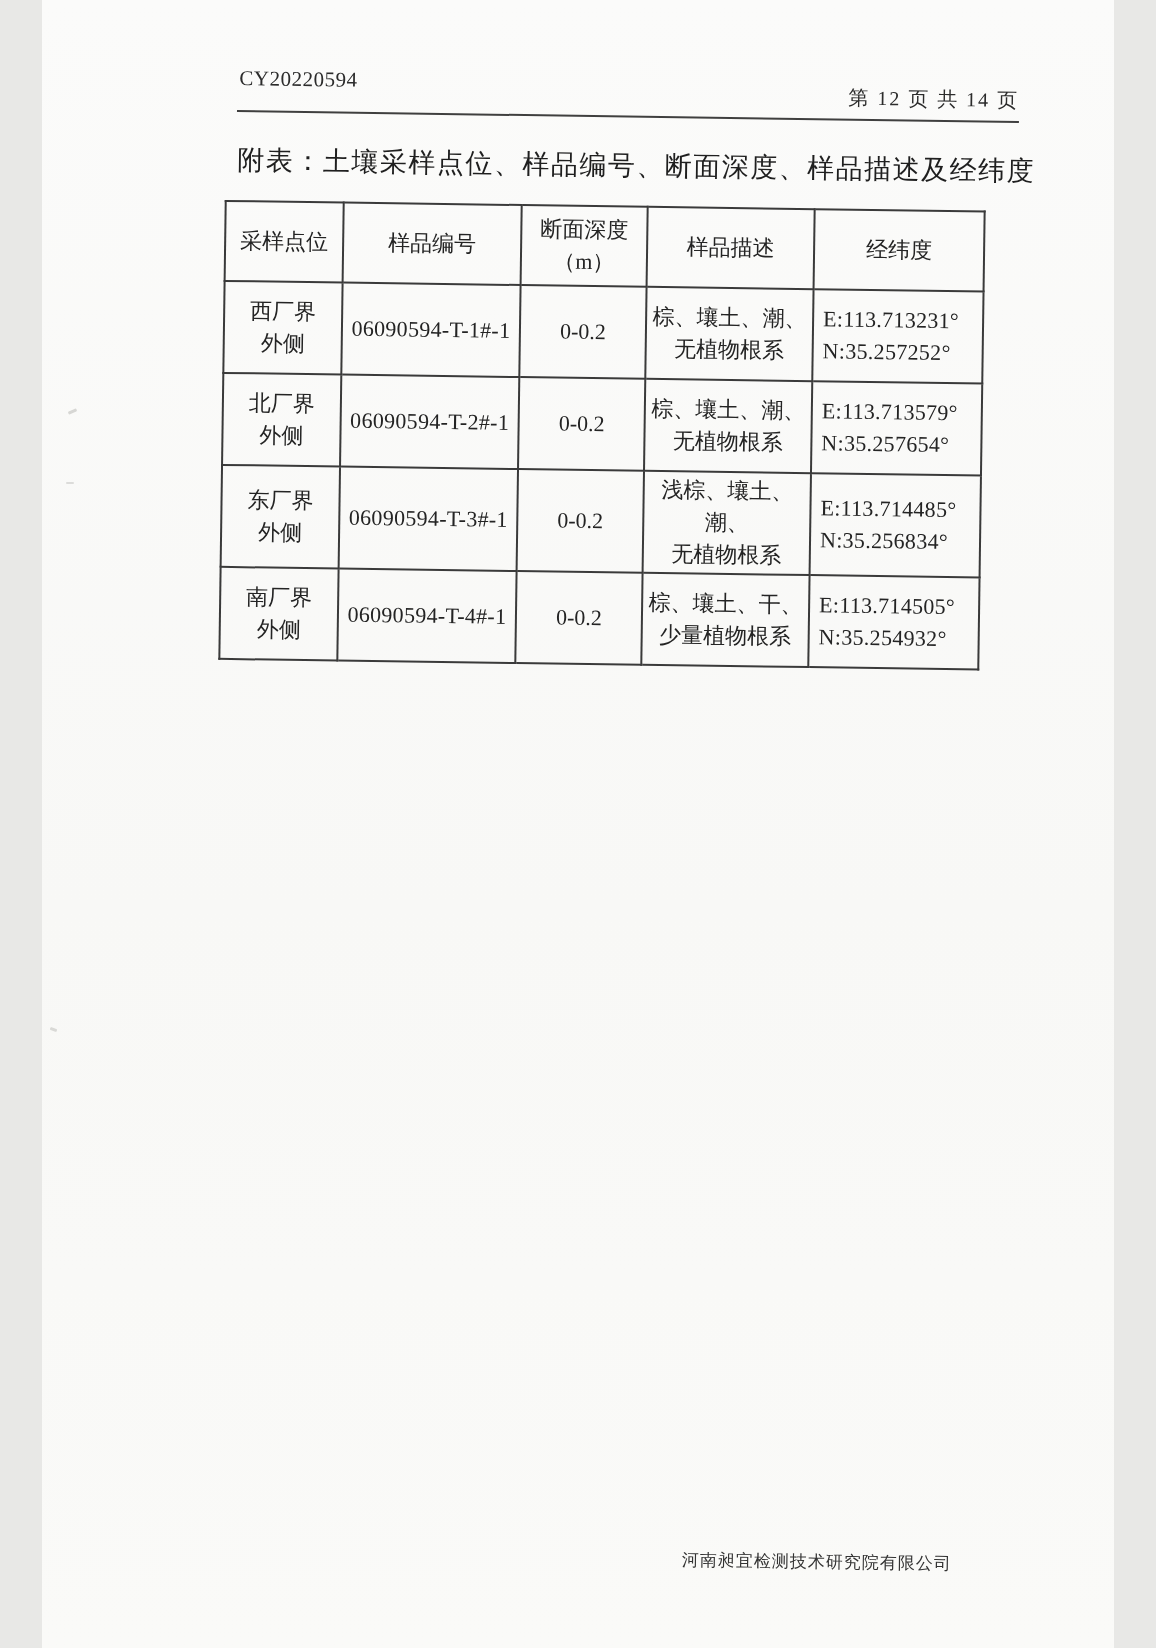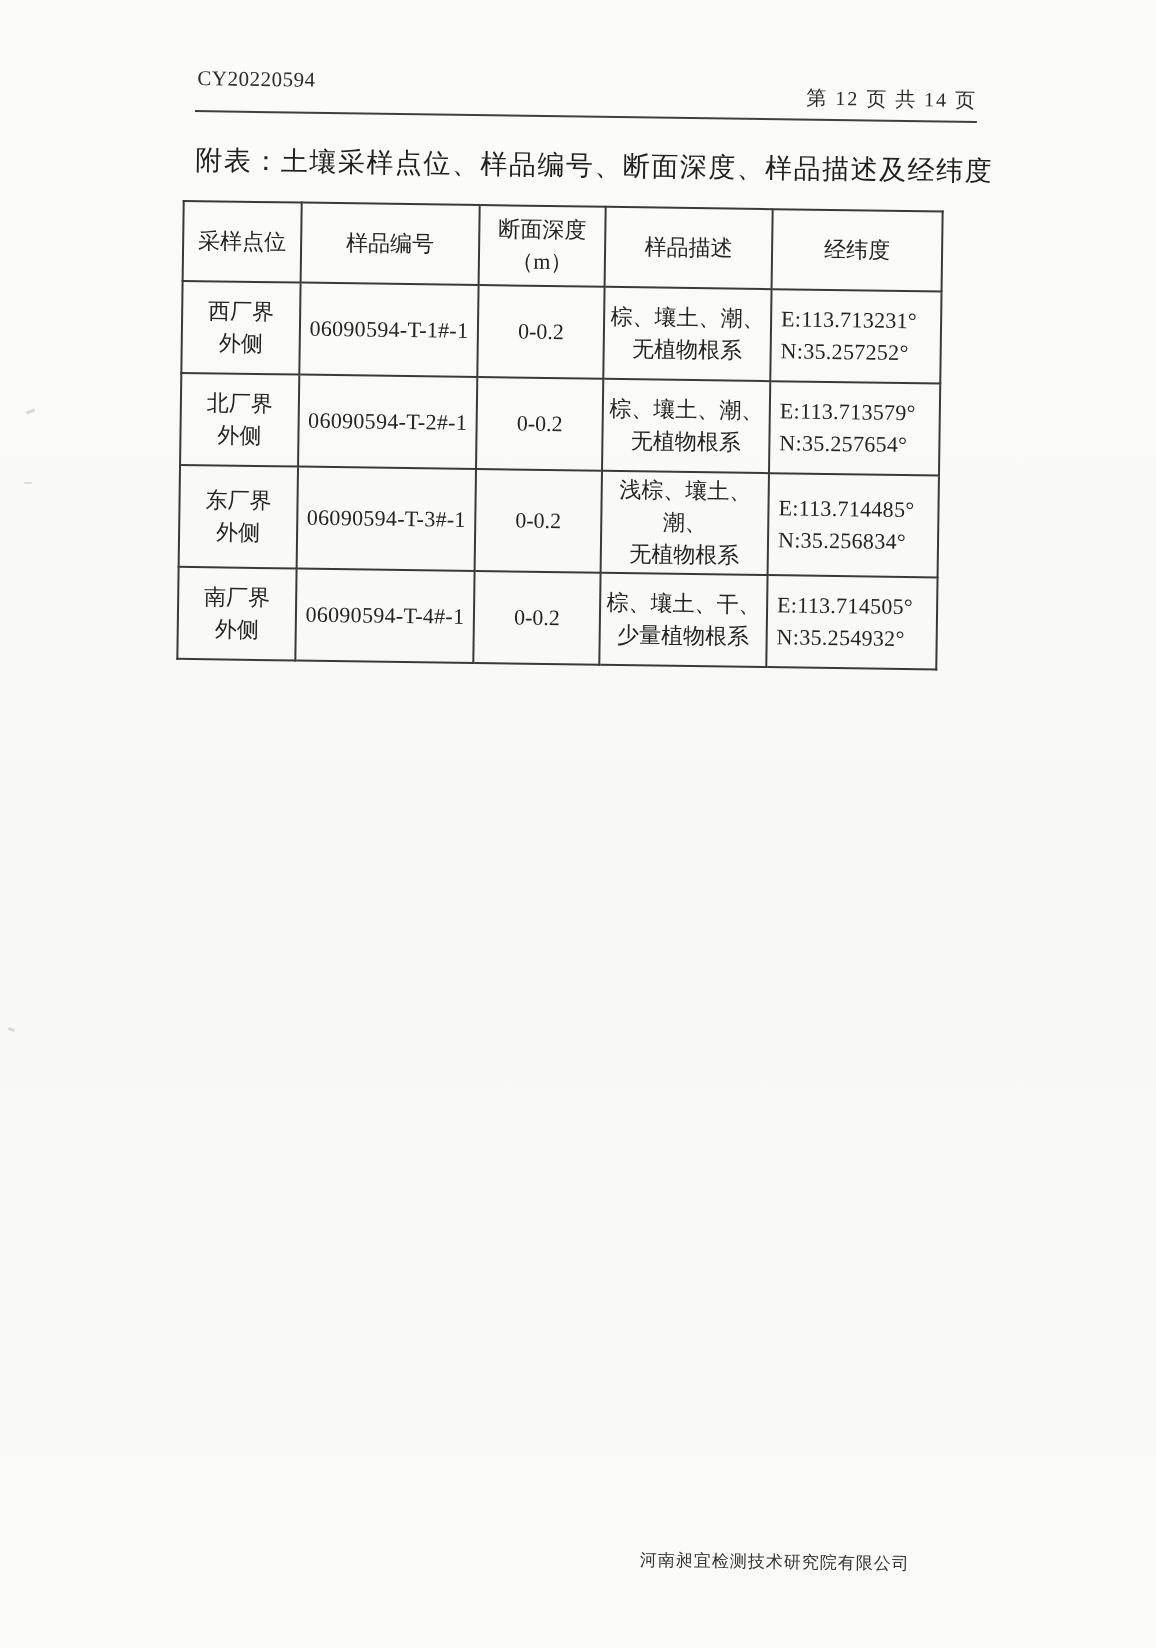--- a/index.html
+++ b/index.html
@@ -2,21 +2,21 @@
 <html><head>
 <meta charset="utf-8">
 <style>
   html, body {
     margin: 0;
     padding: 0;
     background: #e8e8e6;
   }
   .page {
     position: relative;
-    width: 1156px;
+    width: 1072px;
     height: 1648px;
     margin: 0 auto;
     background: linear-gradient(180deg, #fbfbfa 0%, #f8f8f6 55%, #fafaf8 100%);
     overflow: hidden;
     font-family: "Liberation Serif", "DejaVu Serif", serif;
     color: #262626;
   }
   
   .scan-content {
     position: absolute;

